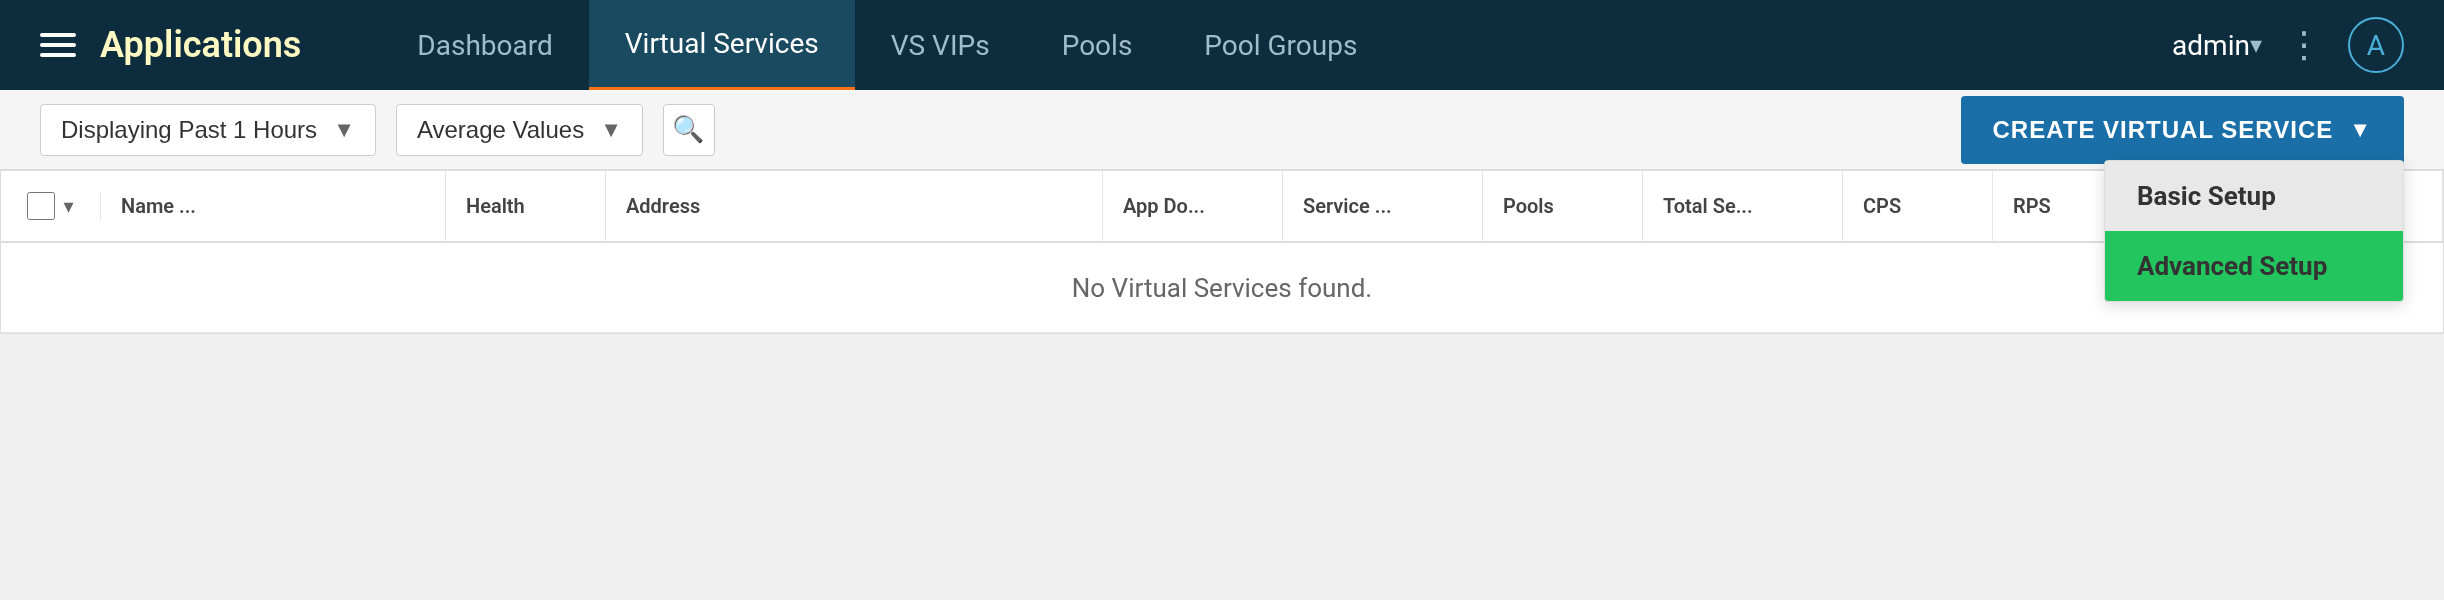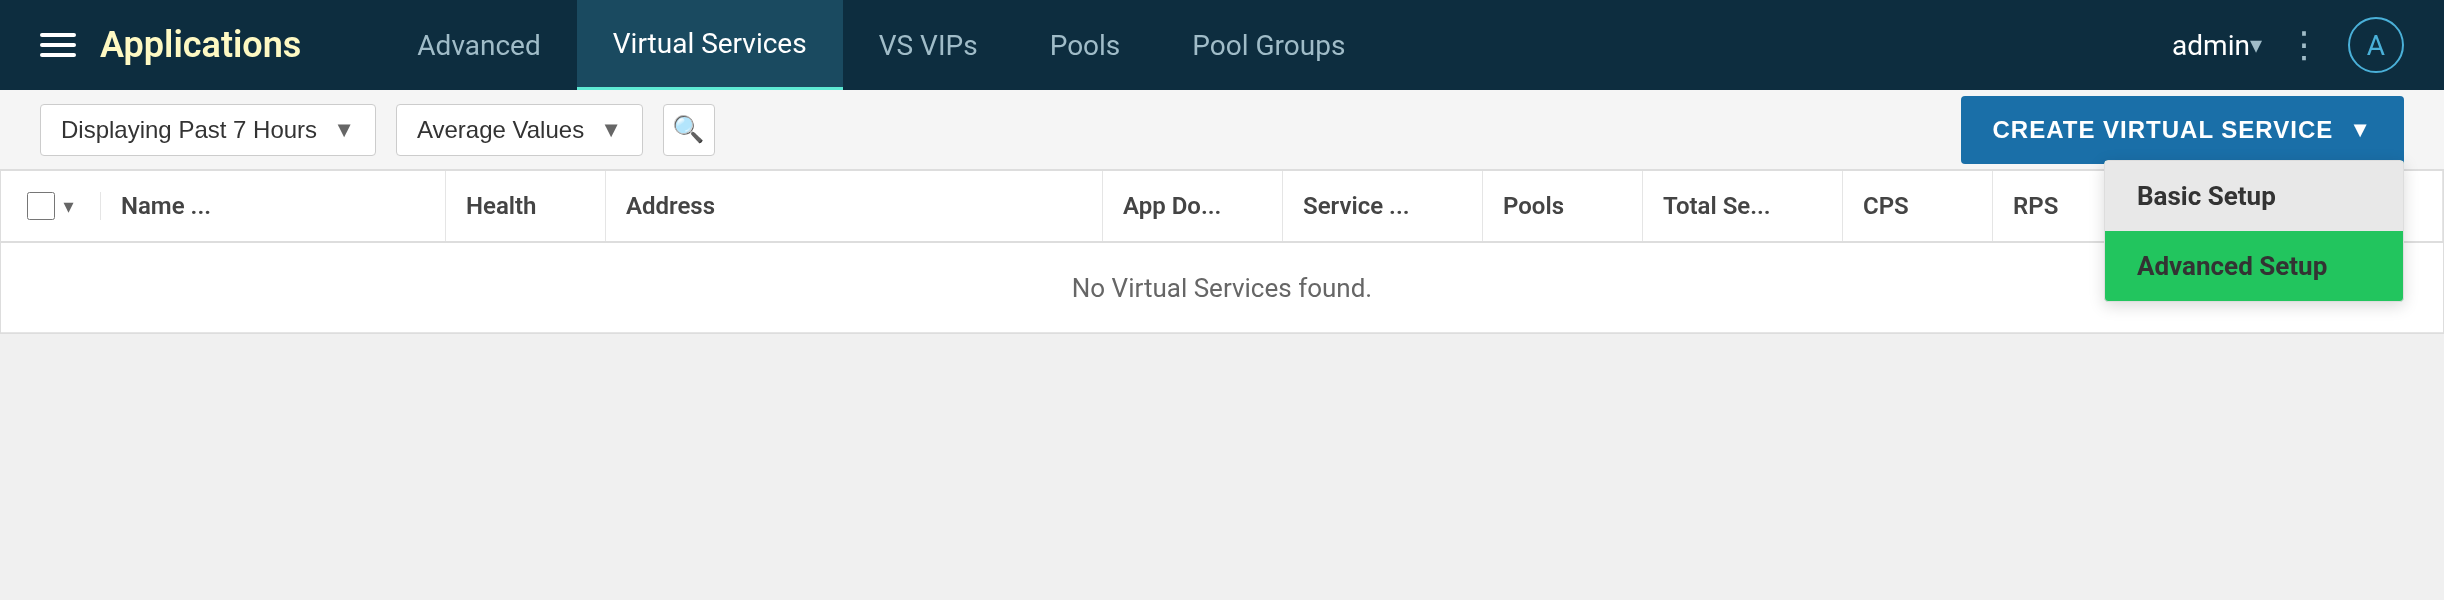--- a/index.html
+++ b/index.html
@@ -53,21 +53,21 @@
       align-items: center;
       color: #a0bcc8;
       cursor: pointer;
       font-size: 28px;
       font-weight: 400;
       white-space: nowrap;
     }
     .nav-item.active {
       background: #1a4a60;
       color: white;
-      border-bottom: 3px solid #5eead4;
+      border-bottom: 3px solid #f97316;
     }
     .navbar-right {
       display: flex;
       align-items: center;
       gap: 24px;
       margin-left: auto;
     }
     .nav-user {
       display: flex;
       align-items: center;
@@ -216,21 +216,21 @@
     .th-checkbox input[type="checkbox"] {
       width: 28px;
       height: 28px;
     }
     .th-chevron {
       font-size: 20px;
       color: #666;
     }
     .th {
       padding: 0 20px;
-      font-size: 24px;
+      font-size: 20px;
       font-weight: 600;
       color: #444;
       border-right: 1px solid #e5e5e5;
       height: 100%;
       display: flex;
       align-items: center;
       white-space: nowrap;
     }
     .th.name { flex: 2; }
     .th.health { width: 160px; flex-shrink: 0; }
@@ -258,41 +258,41 @@
 <body>
 
 <nav class="navbar">
   <div class="navbar-hamburger">
     <span></span>
       <span></span>
       <span></span>
   </div>
   <span class="navbar-brand">Applications</span>
   <div class="navbar-nav">
-    <div class="nav-item">Advanced</div>
+    <div class="nav-item">Dashboard</div>
     <div class="nav-item active">Virtual Services</div>
     <div class="nav-item">VS VIPs</div>
     <div class="nav-item">Pools</div>
     <div class="nav-item">Pool Groups</div>
   </div>
   <div class="navbar-right">
     <div class="nav-user">
       <span>admin</span>
       <span class="nav-chevron">▾</span>
     </div>
     <div class="nav-dots">⋮</div>
     <div class="nav-avatar">
       <span>A</span>
     </div>
   </div>
 </nav>
 
 <div class="toolbar">
   <button class="dropdown-btn">
-    <span>Displaying Past 7 Hours</span>
+    <span>Displaying Past 1 Hours</span>
     <span class="chevron">▼</span>
   </button>
   <button class="dropdown-btn">
     <span>Average Values</span>
     <span class="chevron">▼</span>
   </button>
   <button class="search-btn">
     <span>🔍</span>
   </button>
 

